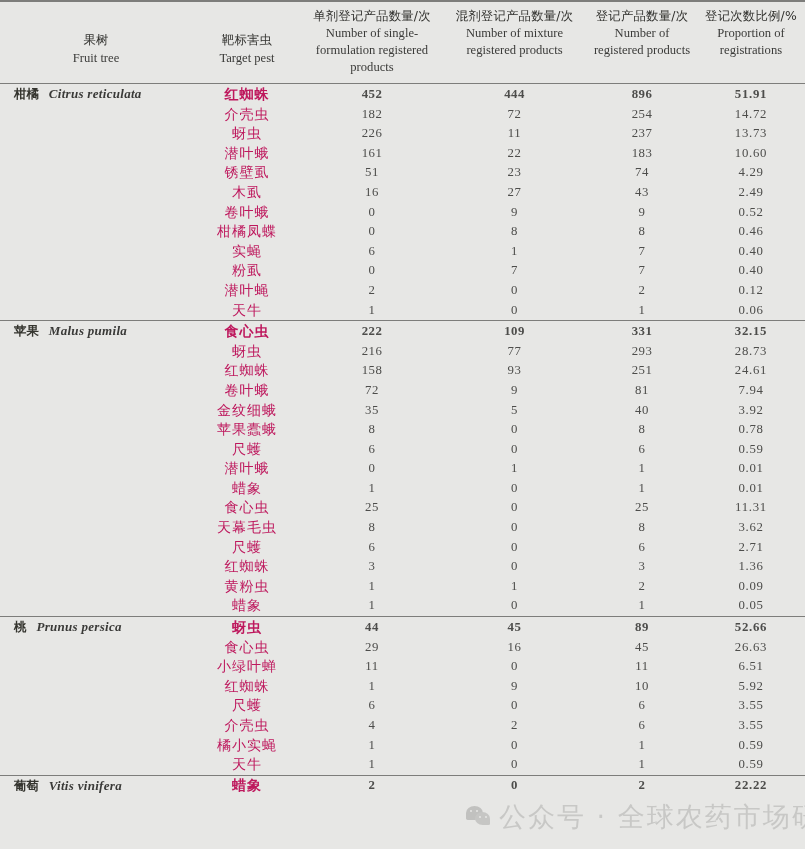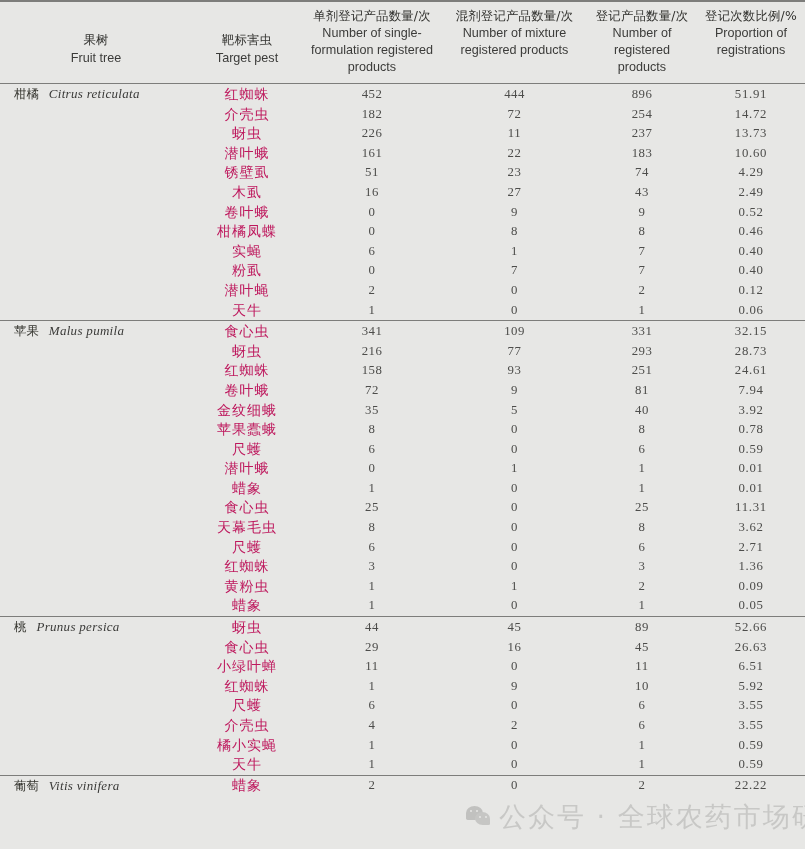--- a/index.html
+++ b/index.html
@@ -49,38 +49,39 @@
     display: block;
     font-family: "DejaVu Sans", "Liberation Sans", sans-serif;
     font-weight: normal;
     font-size: 12.4px;
     color: #32322f;
     letter-spacing: 0.2px;
     margin-bottom: 1px;
   }
   thead th .en {
     display: block;
-    font-family: Liberation Sans, sans-serif;
+    font-family: Liberation Serif, serif;
     font-size: 12.6px;
     color: #3b3b39;
     line-height: 1.34;
   }
   thead th.h-tree, thead th.h-pest { vertical-align: bottom; padding-bottom: 16px; }
   thead th.h-tree .cn, thead th.h-pest .cn { margin-bottom: 2px; }
 
   tbody td {
     padding: 0;
     height: 19.6px;
     line-height: 19.6px;
     font-size: 12.4px;
     color: #4a4a48;
     white-space: nowrap;
   }
   tbody tr.group-start > td {
     border-top: 1.7px solid #7d7d7b;
+    font-weight: bold;
   }
   tbody tr.group-start.first > td { border-top: none; }
 
   td.tree-cell {
     padding-left: 14px;
     text-align: left;
   }
   td.tree-cell .cn-name {
     font-family: "DejaVu Sans", "Liberation Sans", sans-serif;
     font-size: 12.4px;
@@ -299,21 +300,21 @@
           <td class="tree-cell"></td>
           <td class="pest-cell">天牛</td>
           <td class="num">1</td>
           <td class="num">0</td>
           <td class="num">1</td>
           <td class="num prop">0.06</td>
         </tr>
         <tr class="group-start">
           <td class="tree-cell"><span class="cn-name">苹果</span><span class="latin">Malus pumila</span></td>
           <td class="pest-cell">食心虫</td>
-          <td class="num">341</td>
+          <td class="num">222</td>
           <td class="num">109</td>
           <td class="num">331</td>
           <td class="num prop">32.15</td>
         </tr>
         <tr>
           <td class="tree-cell"></td>
           <td class="pest-cell">蚜虫</td>
           <td class="num">216</td>
           <td class="num">77</td>
           <td class="num">293</td>

